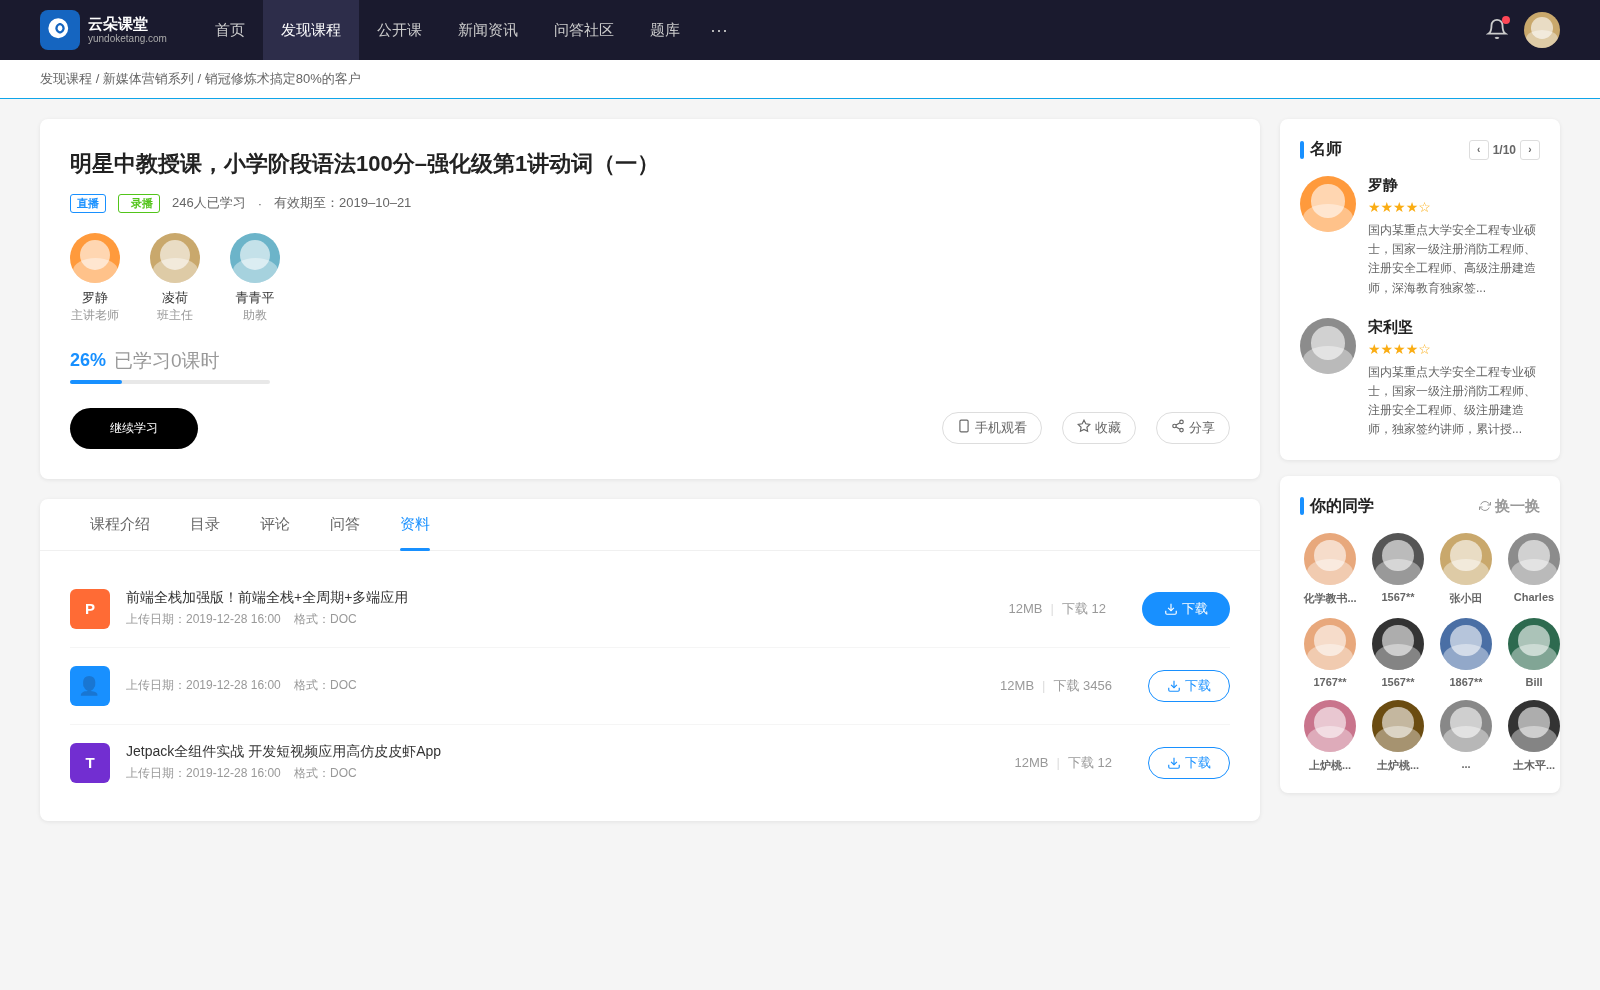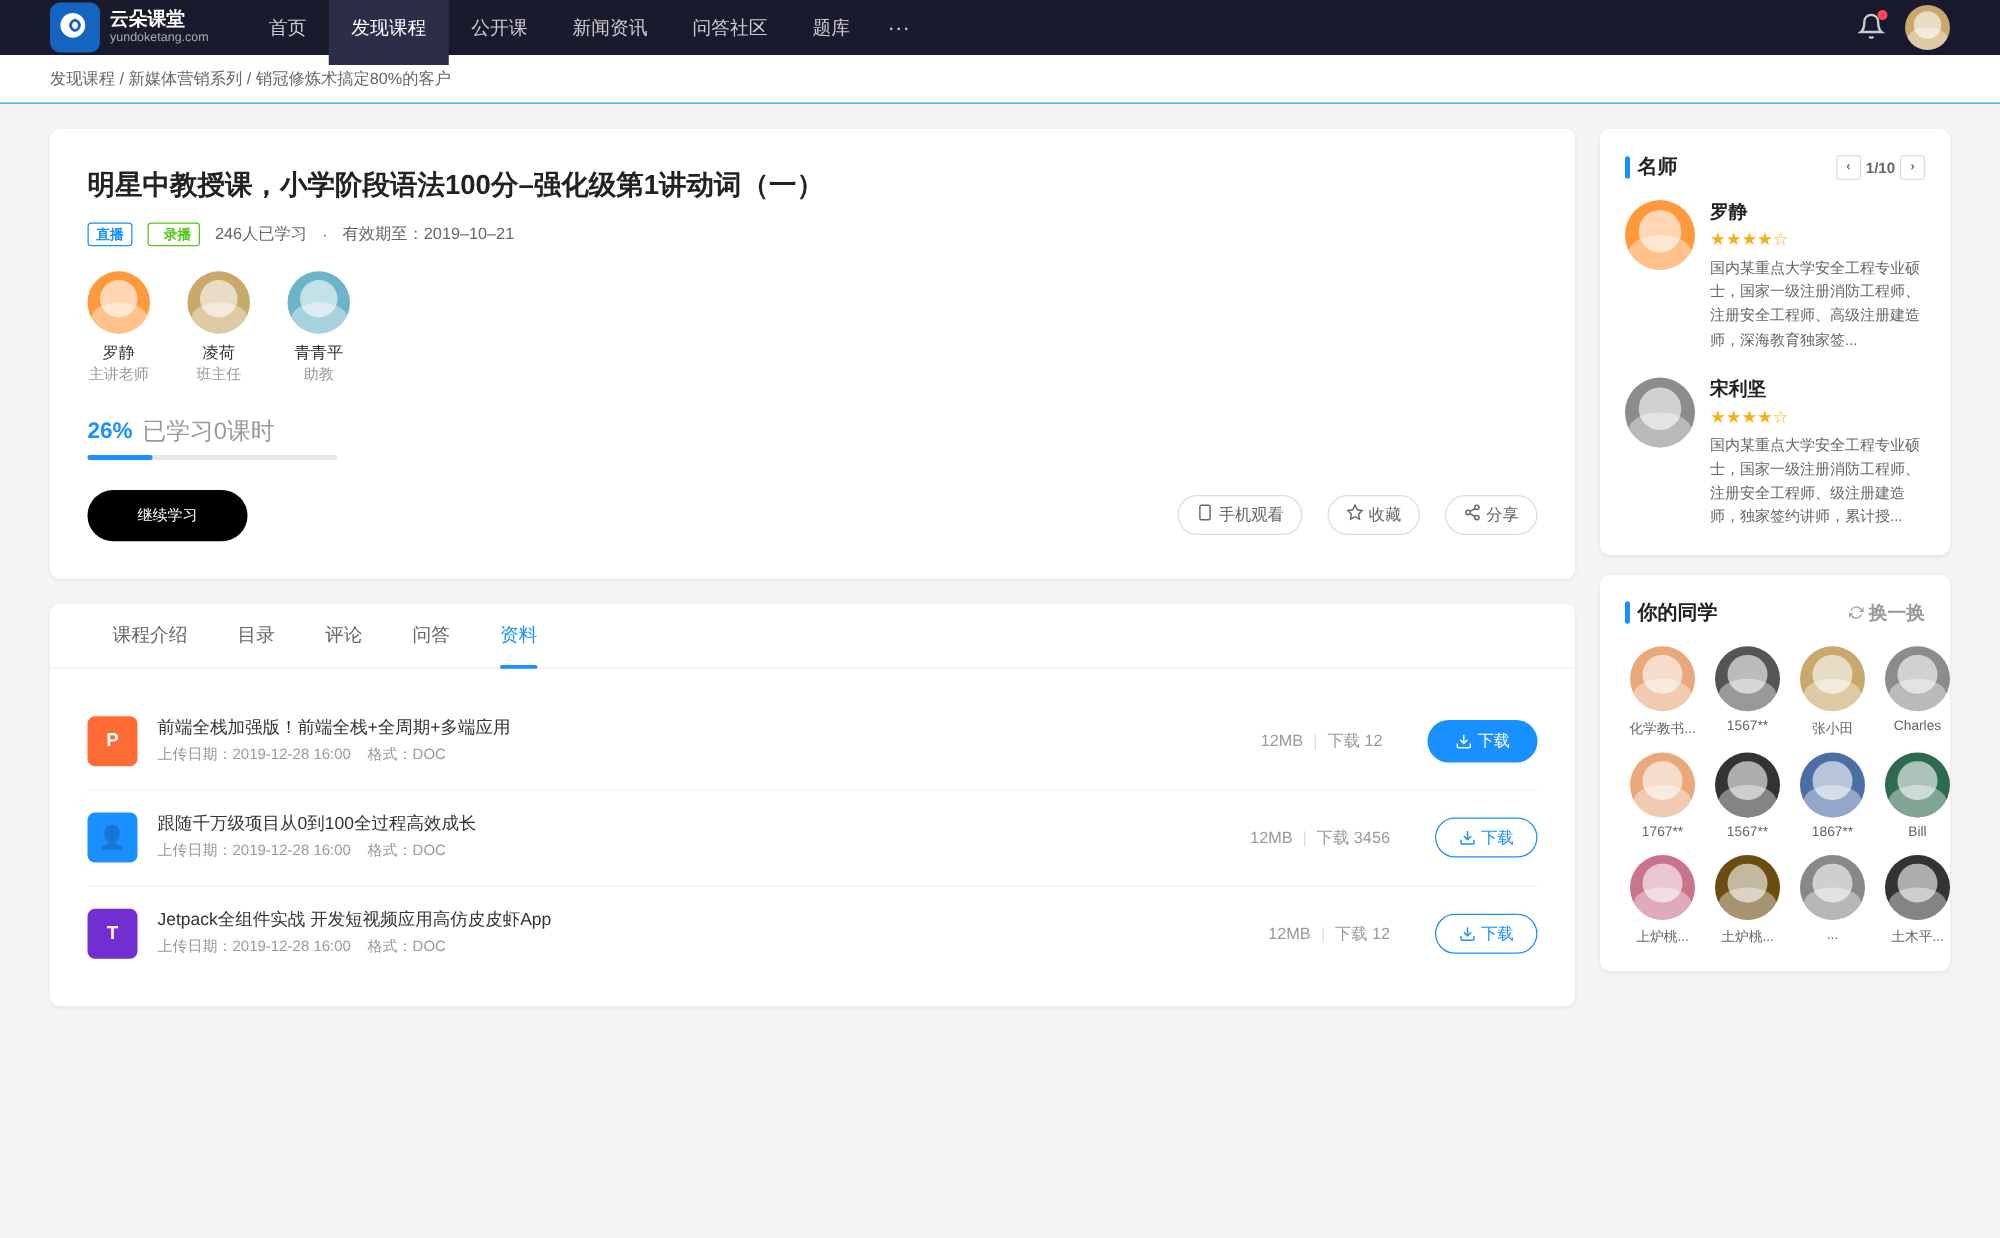--- a/index.html
+++ b/index.html
@@ -1,19 +1,19 @@
 <!DOCTYPE html>
 <html><head>
   <meta charset="utf-8">
   <style>
     * { box-sizing: border-box; margin: 0; padding: 0; }
     body { font-family: -apple-system, BlinkMacSystemFont, 'PingFang SC', 'Microsoft YaHei', sans-serif; background: #f5f5f5; color: #333; font-size: 14px; }
 
     
-    .navbar { background: #1a1a2e; display: flex; align-items: center; height: 44px; padding: 0 40px; gap: 0; }
+    .navbar { background: #1a1a2e; display: flex; align-items: center; height: 60px; padding: 0 40px; gap: 0; }
     .logo-area { display: flex; align-items: center; gap: 8px; margin-right: 30px; }
     .logo-icon { width: 40px; height: 40px; background: #1565c0; border-radius: 8px; display: flex; align-items: center; justify-content: center; }
     .logo-icon svg { fill: white; width: 28px; height: 28px; }
     .logo-text { color: white; font-size: 13px; line-height: 1.2; }
     .logo-text .main { font-weight: bold; font-size: 15px; }
     .logo-text .sub { font-size: 10px; color: #aaa; }
     .nav-items { display: flex; align-items: center; flex: 1; }
     .nav-item { color: #ccc; padding: 0 18px; height: 60px; display: flex; align-items: center; cursor: pointer; font-size: 15px; transition: background 0.2s; }
     .nav-item.active { background: #2d2d4a; color: white; }
     .nav-more { color: #ccc; font-size: 18px; padding: 0 12px; cursor: pointer; }
@@ -92,21 +92,21 @@
     .teacher-card-avatar { width: 56px; height: 56px; border-radius: 50%; background: #f0f0f0; overflow: hidden; flex-shrink: 0; display: flex; align-items: center; justify-content: center; }
     .teacher-card-info { flex: 1; }
     .teacher-card-name { font-size: 15px; font-weight: 600; color: #222; margin-bottom: 4px; }
     .stars { color: #faad14; font-size: 14px; margin-bottom: 6px; }
     .teacher-card-desc { font-size: 12px; color: #666; line-height: 1.6; }
 
     
     .classmates-header { display: flex; align-items: center; }
     .refresh-btn { margin-left: auto; color: #999; font-size: 15px; cursor: pointer; display: flex; align-items: center; gap: 4px; }
     .classmates-grid { display: grid; grid-template-columns: repeat(4, 1fr); gap: 12px 8px; }
-    .classmate-item { display: flex; flex-direction: column; align-items: center; gap: 6px; }
+    .classmate-item { display: flex; flex-direction: column; align-items: center; gap: 6px; font-weight: bold; }
     .classmate-avatar { width: 52px; height: 52px; border-radius: 50%; overflow: hidden; background: #ddd; display: flex; align-items: center; justify-content: center; }
     .classmate-name { font-size: 11px; color: #666; text-align: center; white-space: nowrap; overflow: hidden; text-overflow: ellipsis; width: 60px; }
 
     
     .face { width: 100%; height: 100%; display: flex; align-items: flex-end; justify-content: center; overflow: hidden; position: relative; }
     .face-circle { width: 60%; height: 60%; border-radius: 50%; background: rgba(255,255,255,0.6); position: absolute; top: 15%; }
     .face-body { width: 90%; height: 50%; background: rgba(255,255,255,0.4); position: absolute; bottom: 0; border-radius: 50% 50% 0 0; }
   </style>
 </head>
 <body>
@@ -280,21 +280,20 @@
                 <polyline points="7 10 12 15 17 10"></polyline>
                 <line x1="12" y1="15" x2="12" y2="3"></line>
               </svg>
             <span>下载</span>
           </button>
         </div>
 
         <div class="file-item">
           <div class="file-icon file-icon-u" style="font-size:18px;">👤</div>
           <div class="file-details">
-            <div class="file-name">跟随千万级项目从0到100全过程高效成长</div>
             <div class="file-meta">
               <span>上传日期：2019-12-28  16:00</span>
               &nbsp;&nbsp;
               <span>格式：DOC</span>
             </div>
           </div>
           <div class="file-stats">
             <span>12MB</span>
             <span class="file-sep">|</span>
             <span>下载 3456</span>

